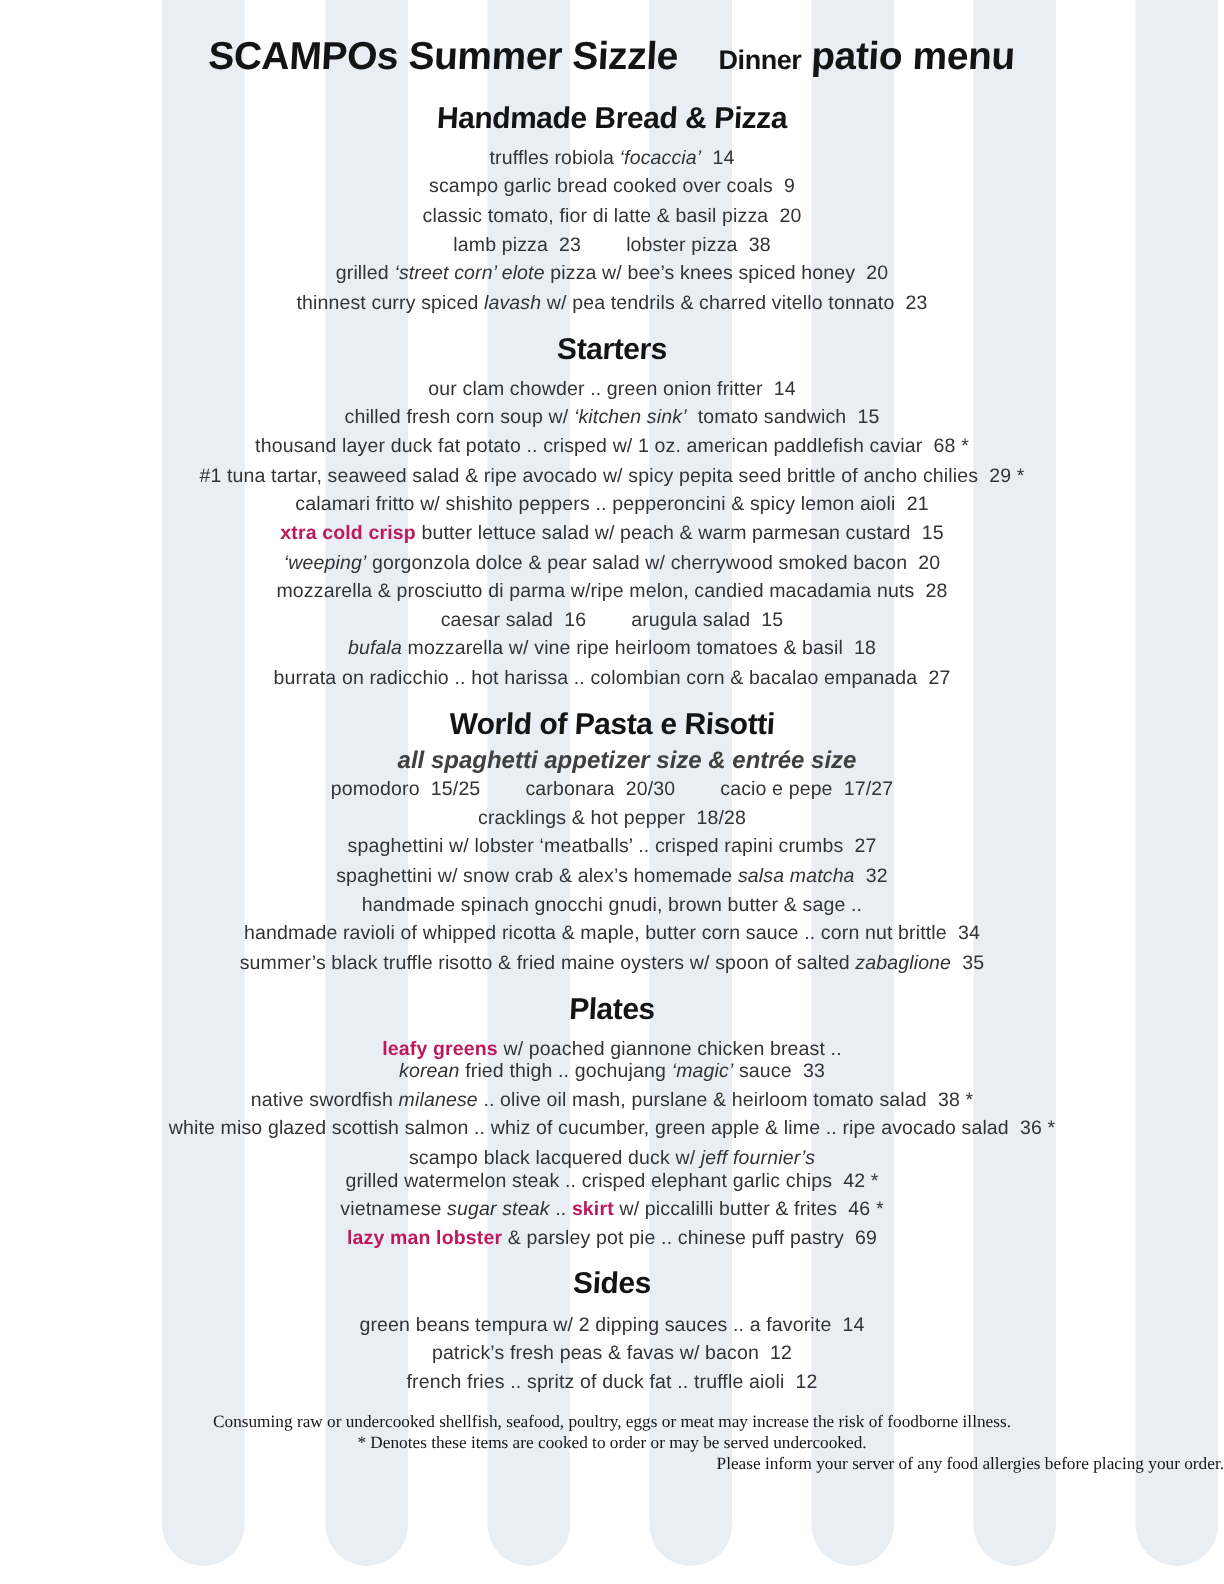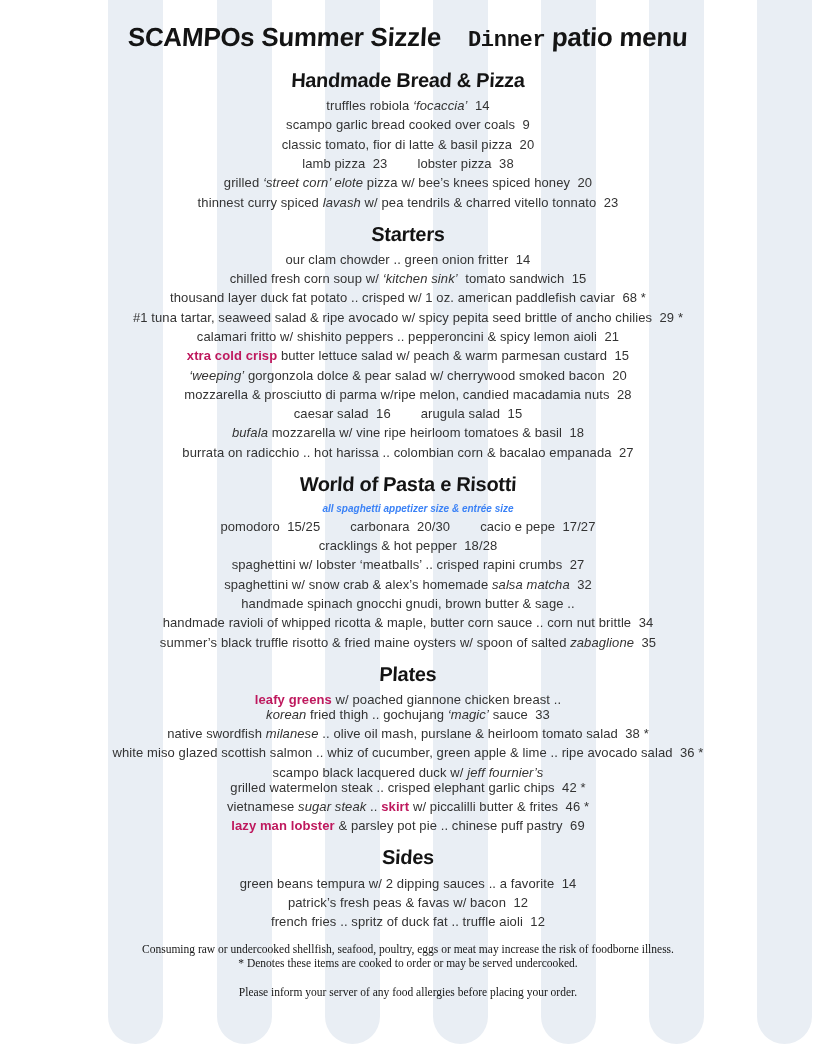--- a/index.html
+++ b/index.html
@@ -25,52 +25,52 @@
     padding-top:20px;
   }
   .title{
     font-size:26px;line-height:34px;
     font-weight:800;color:#141414;
     letter-spacing:-0.3px;
     margin-bottom:2px;
     white-space:pre;
   }
   .title .script{transform:skewX(-3deg);display:inline-block;}
-  .title .display{font-family:Liberation Mono, monospace;font-weight:700;font-size:22px;margin-left:20px;}
+  .title .display{font-family:Liberation Sans, sans-serif;font-weight:700;font-size:18px;margin-left:20px;}
   .section-heading{
     font-size:20px;line-height:26px;
     font-weight:800;color:#141414;
     letter-spacing:-0.3px;
     margin:9px 0 3px 0;
     transform:skewX(-3deg);
   }
   .section-subtitle{
-    font-size:10px;line-height:17px;
+    font-size:16px;line-height:17px;
     font-weight:700;font-style:italic;
-    color:#3b82f6;
+    color:#404040;
     margin-left:20px;
   }
   .item{
     font-size:13px;line-height:15px;
     padding:2.15px 0;
     color:#333;
     letter-spacing:0.1px;
   }
   .line{white-space:pre-wrap;}
   .it{font-style:italic;}
   .bd{font-weight:700;color:#be185d;}
   .gap{display:inline-block;width:30px;}
   .footer{
     margin-top:11px;
     font-family:"Liberation Serif", serif;
     font-size:11.5px;line-height:14px;
     color:#161616;
   }
   .footer .note{margin:0;}
-  .footer .allergy{margin-top:15px;}
+  .footer .allergy{text-align:right;}
 </style>
 </head>
 <body>
 
 <div class="stripes">
   <div class="stripe" style="left:108px"></div>
   <div class="stripe" style="left:217px"></div>
   <div class="stripe" style="left:325px"></div>
   <div class="stripe" style="left:433px"></div>
   <div class="stripe" style="left:541px"></div>

